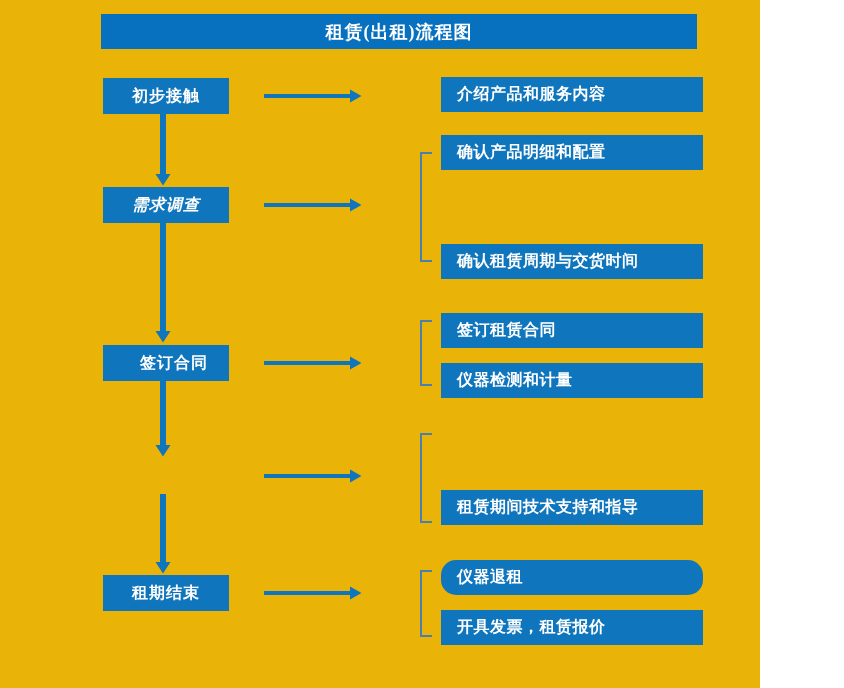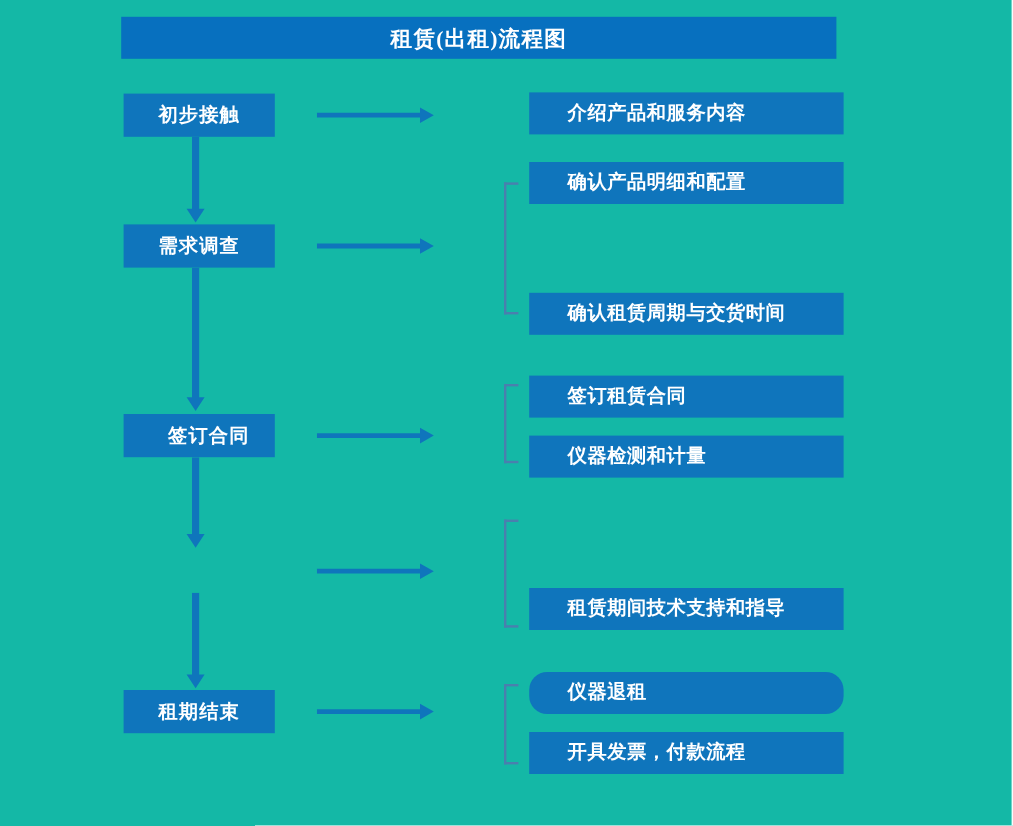--- a/index.html
+++ b/index.html
@@ -6,23 +6,23 @@
   html, body {
     margin: 0;
     padding: 0;
     background: #ffffff;
   }
   body {
     font-family: "Liberation Serif", "DejaVu Serif", serif;
   }
   #flowchart {
     position: relative;
-    width: 843px;
+    width: 760px;
     height: 688px;
-    background: #14b8a6;
+    background: #eab308;
     overflow: hidden;
   }
   .banner {
     position: absolute;
     left: 101px;
     top: 14px;
     width: 596px;
     height: 35px;
     background: #0770bf;
     color: #ffffff;
@@ -55,21 +55,21 @@
     width: 262px;
     height: 35px;
     background: #0f75bc;
     color: #ffffff;
     font-size: 16px;
     font-weight: bold;
     letter-spacing: 0.5px;
     display: flex;
     align-items: center;
     justify-content: flex-start;
-    padding-left: 32px;
+    padding-left: 16px;
     box-sizing: border-box;
     white-space: nowrap;
   }
   .arrow-right {
     position: absolute;
     height: 14px;
     pointer-events: none;
   }
   .arrow-down {
     position: absolute;
@@ -87,32 +87,32 @@
   }
 </style>
 </head>
 <body>
 
 <div id="flowchart">
 
   <div class="banner">租赁(出租)流程图</div>
 
   <div class="stage-box" style="top:78px;">初步接触</div>
-  <div class="stage-box" style="top:187px;">需求调查</div>
+  <div class="stage-box" style="top:187px;font-style:italic;">需求调查</div>
   <div class="stage-box" style="top:345px;padding-left:16px;">签订合同</div>
   <div class="stage-box" style="top:575px;">租期结束</div>
 
   <div class="detail-box" style="top:77px;">介绍产品和服务内容</div>
   <div class="detail-box" style="top:135px;">确认产品明细和配置</div>
   <div class="detail-box" style="top:244px;">确认租赁周期与交货时间</div>
   <div class="detail-box" style="top:313px;">签订租赁合同</div>
   <div class="detail-box" style="top:363px;text-align:right;">仪器检测和计量</div>
   <div class="detail-box" style="top:490px;">租赁期间技术支持和指导</div>
   <div class="detail-box" style="top:560px;border-radius:15px;">仪器退租</div>
-  <div class="detail-box" style="top:610px;">开具发票，付款流程</div>
+  <div class="detail-box" style="top:610px;">开具发票，租赁报价</div>
 
   <div class="arrow-right" style="left:264px; top:89px; width:98px;">
     <svg width="98" height="14" viewBox="0 0 98 14">
       <path d="M0 5 H86 V0.5 L97.5 7 L86 13.5 V9 H0 Z" fill="#0f75bc"></path>
     </svg>
   </div>
   <div class="arrow-right" style="left:264px; top:198px; width:98px;">
     <svg width="98" height="14" viewBox="0 0 98 14">
       <path d="M0 5 H86 V0.5 L97.5 7 L86 13.5 V9 H0 Z" fill="#0f75bc"></path>
     </svg>

